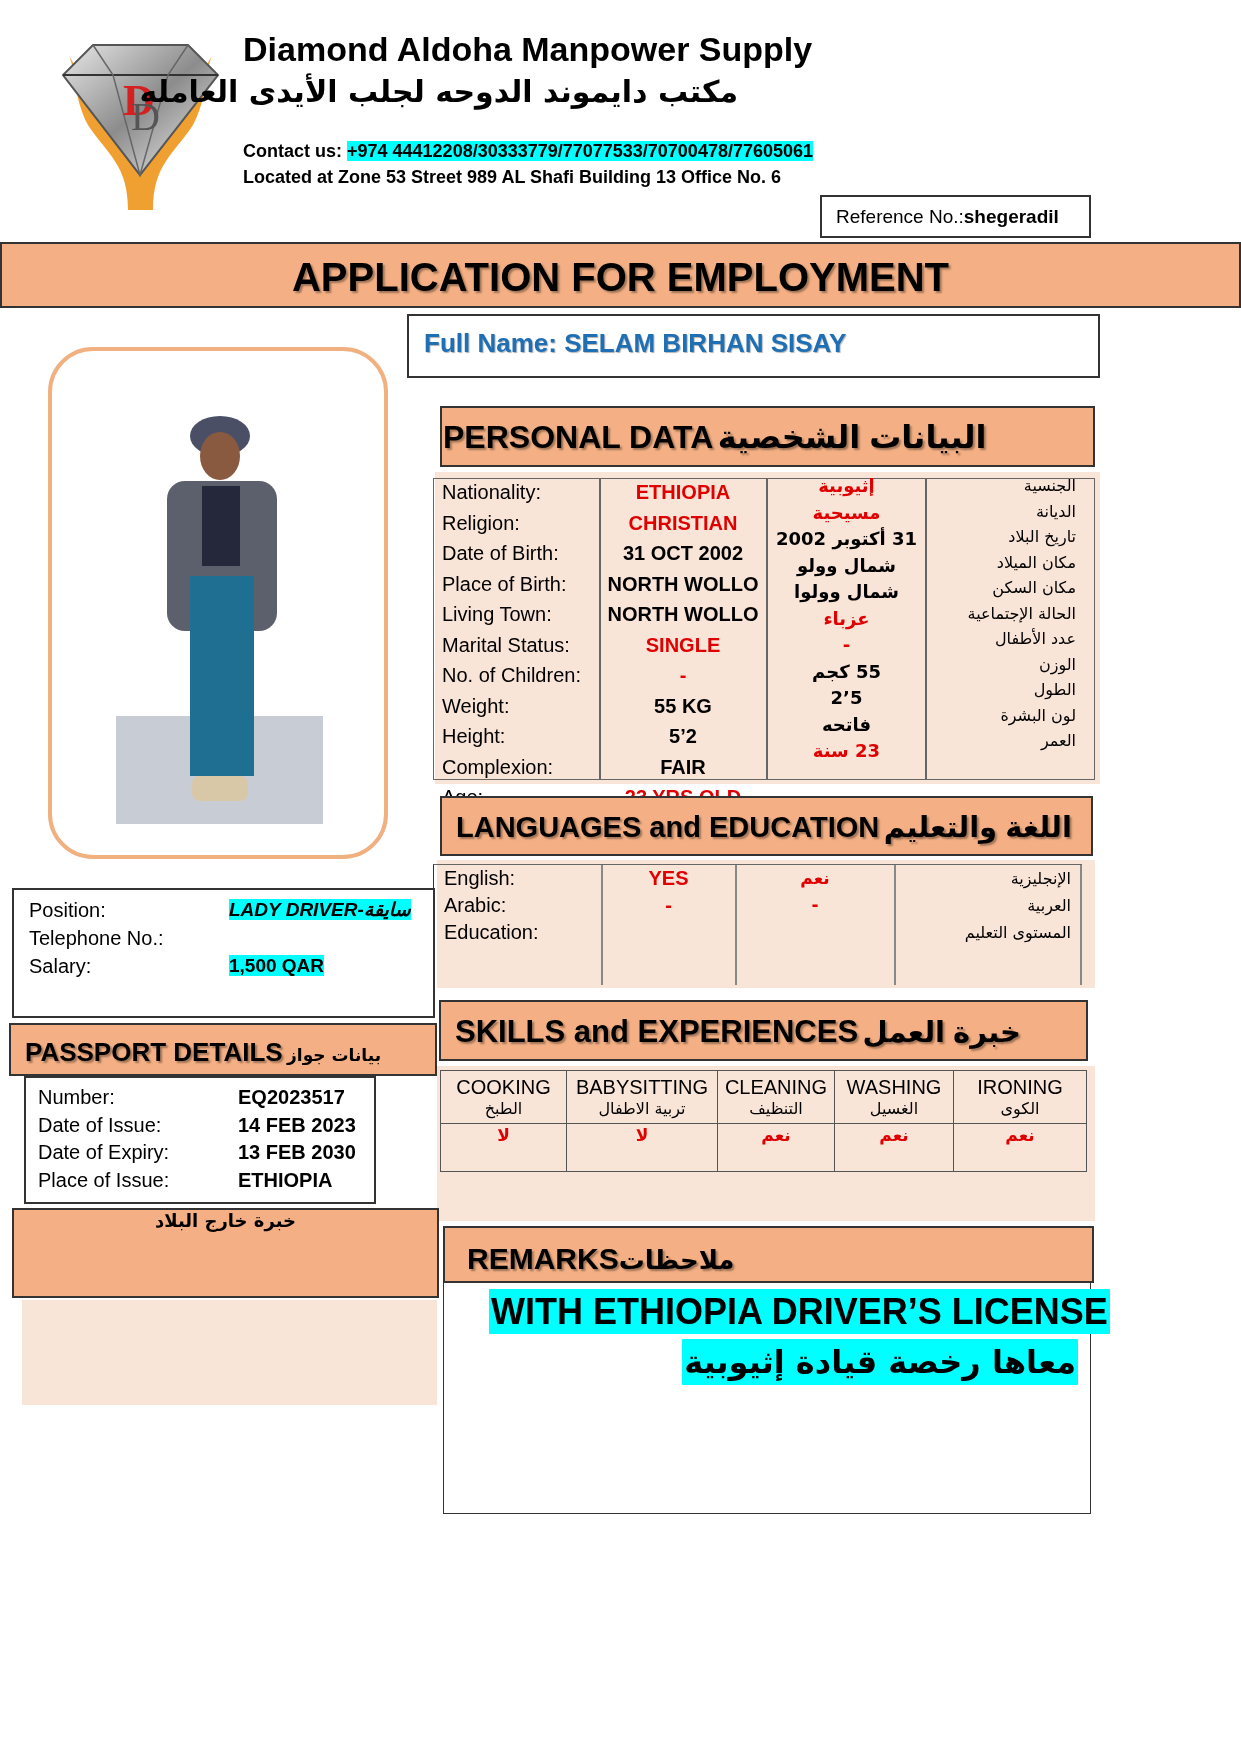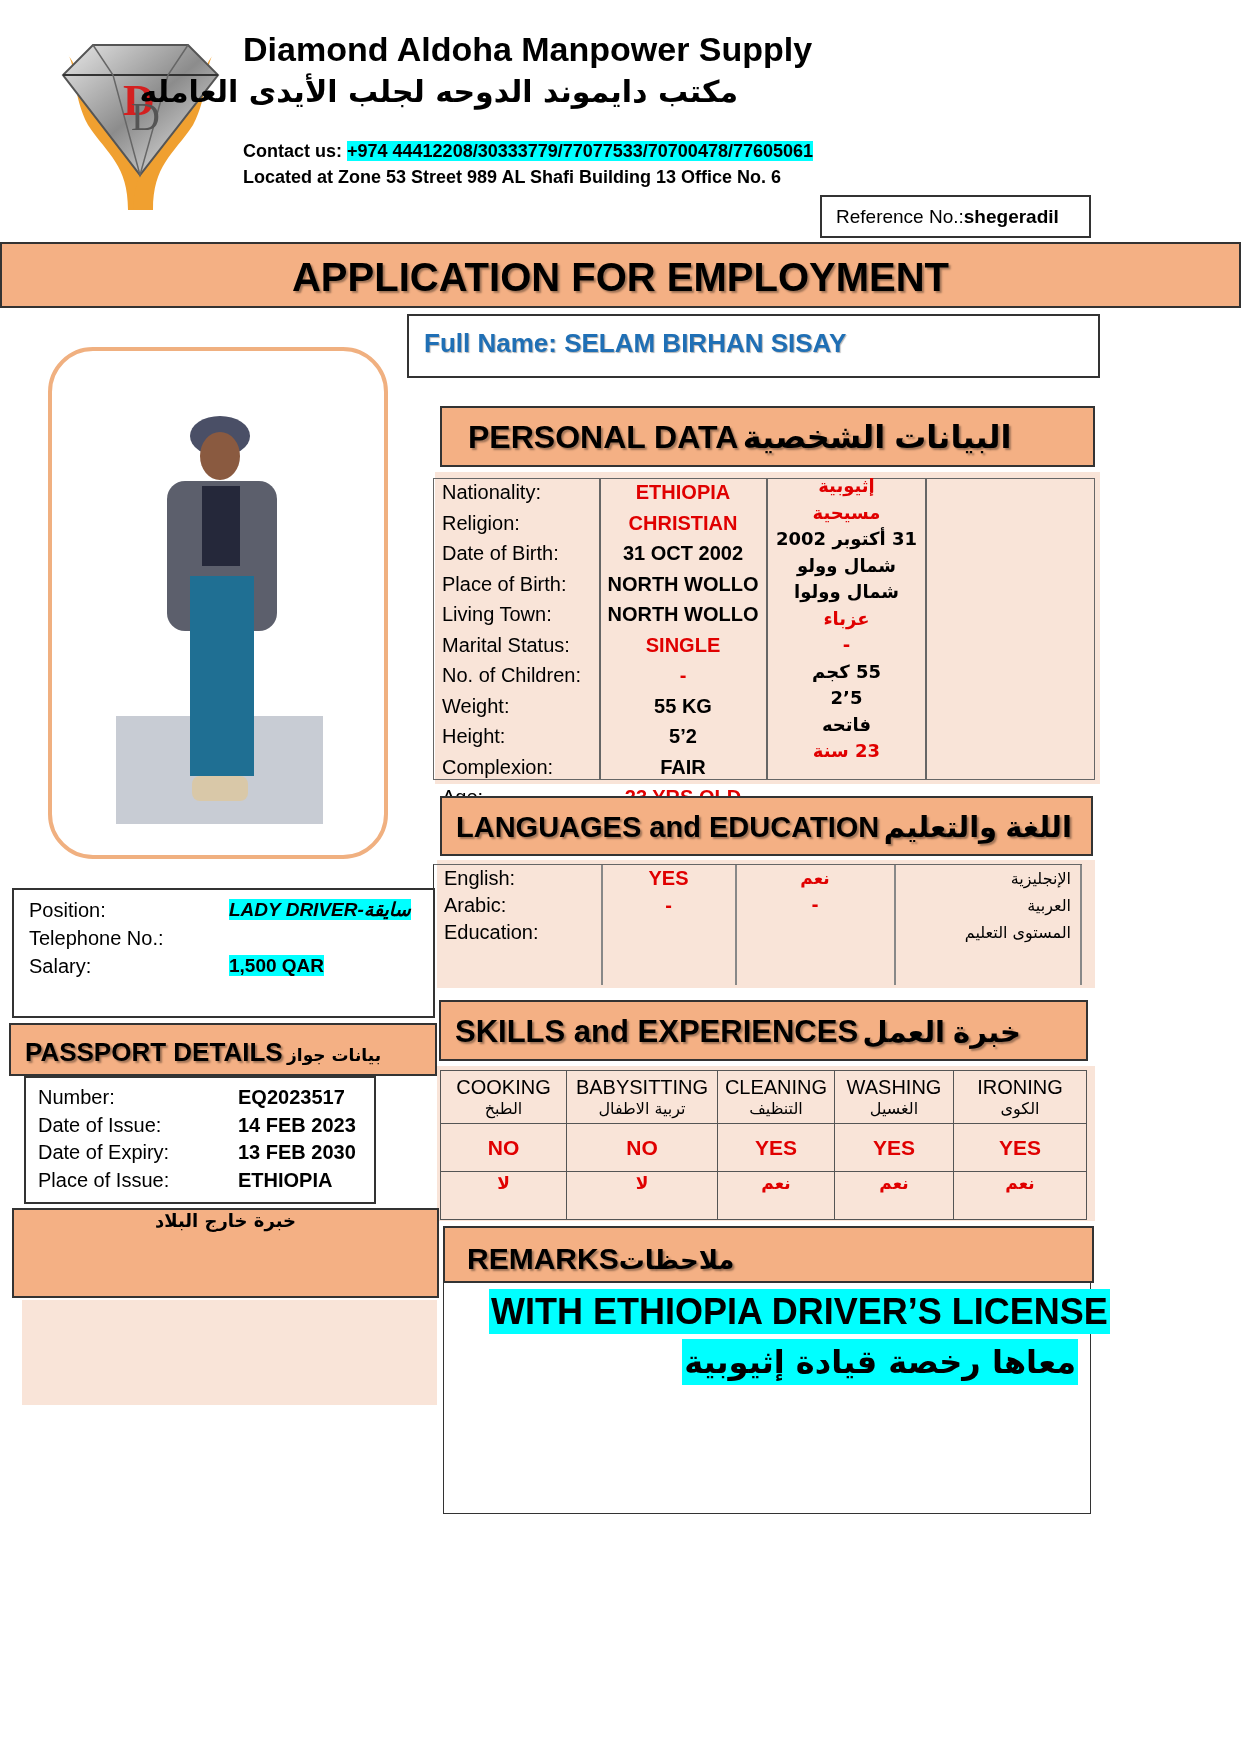--- a/index.html
+++ b/index.html
@@ -65,21 +65,21 @@
   <svg class="abs" style="left:100px;top:60px;" width="140" height="400" viewBox="0 0 140 400">
     <ellipse cx="68" cy="25" rx="30" ry="20" fill="#4a4f66"></ellipse>
     <ellipse cx="68" cy="45" rx="20" ry="24" fill="#8a5a40"></ellipse>
     <rect x="15" y="70" width="110" height="150" rx="18" fill="#5c5f6c"></rect>
     <rect x="50" y="75" width="38" height="80" fill="#25283a"></rect>
     <rect x="38" y="165" width="64" height="200" fill="#1f6f93"></rect>
     <rect x="40" y="365" width="56" height="25" rx="8" fill="#d9c8a8"></rect>
   </svg>
 </div>
 
-<div class="abs salmon" style="left:440px;top:406px;width:655px;height:61px;padding-left:26px;line-height:58px;">
+<div class="abs salmon" style="left:440px;top:406px;width:655px;height:61px;padding-left:1px;line-height:58px;">
   <span class="sec-title">PERSONAL DATA</span>
   <span class="sec-title">البيانات الشخصية</span>
 </div>
 
 <div class="abs pale" style="left:435px;top:472px;width:665px;height:312px;"></div>
 <div class="abs" style="left:433px;top:478px;width:662px;height:302px;border:1.5px solid #666;box-sizing:border-box;">
   <div class="abs" style="left:165px;top:0;width:1.5px;height:100%;background:#666;"></div>
   <div class="abs" style="left:332px;top:0;width:1.5px;height:100%;background:#666;"></div>
   <div class="abs" style="left:491px;top:0;width:1.5px;height:100%;background:#666;"></div>
 
@@ -118,20 +118,33 @@
     <div style="height:26.5px;line-height:26.5px;">شمال وولو</div>
     <div style="height:26.5px;line-height:26.5px;">شمال وولوا</div>
     <div class="red" style="height:26.5px;line-height:26.5px;">عزباء</div>
     <div class="red" style="height:26.5px;line-height:26.5px;">-</div>
     <div style="height:26.5px;line-height:26.5px;">55 كجم</div>
     <div style="height:26.5px;line-height:26.5px;">5’2</div>
     <div style="height:26.5px;line-height:26.5px;">فاتحه</div>
     <div class="red" style="height:26.5px;line-height:26.5px;">23 سنة</div>
   </div>
 
+  <div class="abs lines ar" style="left:494px;top:-6px;width:148px;text-align:right;font-size:16px;">
+    <div style="height:25.5px;line-height:25.5px;">الجنسية</div>
+    <div style="height:25.5px;line-height:25.5px;">الديانة</div>
+    <div style="height:25.5px;line-height:25.5px;">تاريخ البلاد</div>
+    <div style="height:25.5px;line-height:25.5px;">مكان الميلاد</div>
+    <div style="height:25.5px;line-height:25.5px;">مكان السكن</div>
+    <div style="height:25.5px;line-height:25.5px;">الحالة الإجتماعية</div>
+    <div style="height:25.5px;line-height:25.5px;">عدد الأطفال</div>
+    <div style="height:25.5px;line-height:25.5px;">الوزن</div>
+    <div style="height:25.5px;line-height:25.5px;">الطول</div>
+    <div style="height:25.5px;line-height:25.5px;">لون البشرة</div>
+    <div style="height:25.5px;line-height:25.5px;">العمر</div>
+  </div>
 </div>
 
 <div class="abs salmon" style="left:440px;top:796px;width:653px;height:60px;padding-left:14px;line-height:58px;">
   <span class="sec-title" style="font-size:29px;">LANGUAGES and EDUCATION</span>
   <span class="sec-title" style="font-size:29px;">اللغة والتعليم</span>
 </div>
 
 <div class="abs pale" style="left:437px;top:860px;width:658px;height:128px;"></div>
 <div class="abs" style="left:433px;top:864px;width:648px;height:120px;border-top:1.5px solid #666;border-left:1.5px solid #333;">
   <div class="abs" style="left:167px;top:0;width:1.5px;height:100%;background:#888;"></div>
@@ -216,27 +229,20 @@
         </td>
     <td style="width:116px;border:1.5px solid #555;">
           <div style="font-size:20px;">WASHING</div>
           <div class="ar" style="font-size:16px;">الغسيل</div>
         </td>
     <td style="border:1.5px solid #555;">
           <div style="font-size:20px;">IRONING</div>
           <div class="ar" style="font-size:16px;">الكوى</div>
         </td>
   </tr>
-  <tr style="height:48px;font-size:21px;font-weight:bold;" class="red">
-    <td style="border:1.5px solid #555;">NO</td>
-    <td style="border:1.5px solid #555;">NO</td>
-    <td style="border:1.5px solid #555;">YES</td>
-    <td style="border:1.5px solid #555;">YES</td>
-    <td style="border:1.5px solid #555;">YES</td>
-  </tr>
   <tr style="height:48px;font-size:17px;font-weight:bold;vertical-align:top;" class="red ar">
     <td style="border:1.5px solid #555;text-align:center;">لا</td>
     <td style="border:1.5px solid #555;text-align:center;">لا</td>
     <td style="border:1.5px solid #555;text-align:center;">نعم</td>
     <td style="border:1.5px solid #555;text-align:center;">نعم</td>
     <td style="border:1.5px solid #555;text-align:center;">نعم</td>
   </tr>
 </tbody>
   </table>
 

